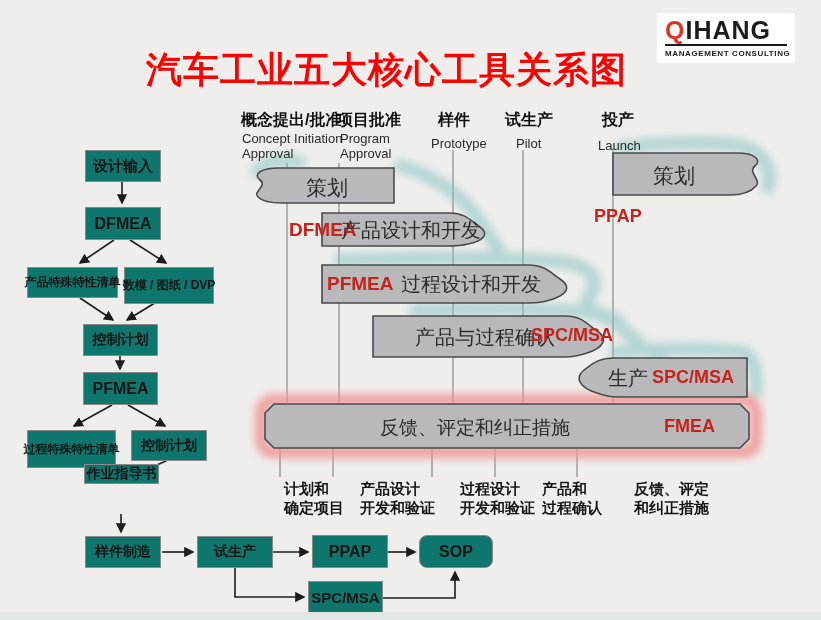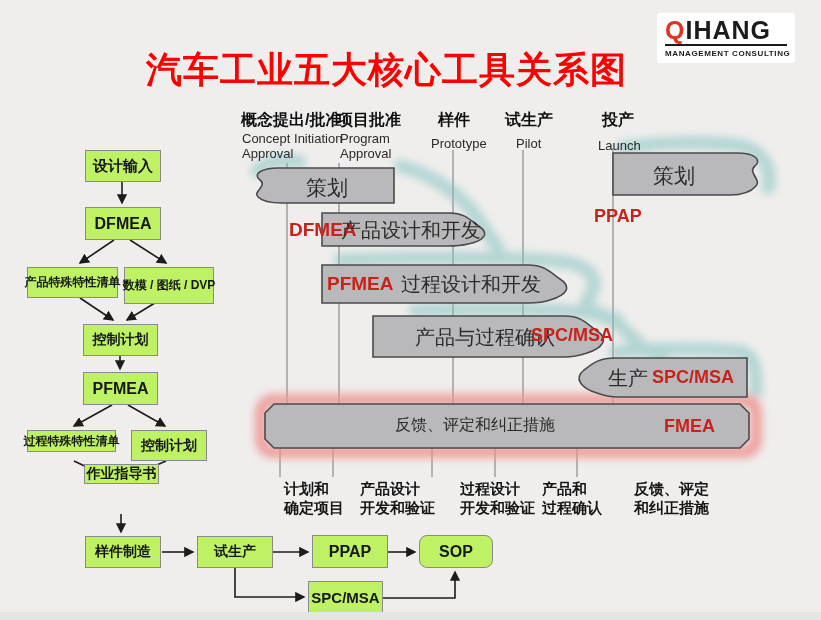--- a/index.html
+++ b/index.html
@@ -15,21 +15,21 @@
   
   .ms-zh{position:absolute;font-size:16px;font-weight:bold;color:#101010;white-space:nowrap;}
   .ms-en{position:absolute;font-size:13px;color:#2a2a2a;line-height:15px;}
   
   .bar-txt{position:absolute;font-size:20px;color:#2b2b2b;white-space:nowrap;}
   .bar-txt.center{text-align:center;}
   .red{position:absolute;color:#c8231a;font-weight:bold;font-size:18px;white-space:nowrap;}
   
   .phase{position:absolute;font-size:15px;font-weight:bold;color:#161616;line-height:19px;white-space:nowrap;}
   
-  .node{position:absolute;background:#bef264;border:1.5px solid #8a8a8a;box-sizing:border-box;display:flex;align-items:center;justify-content:center;font-weight:bold;color:#161616;text-align:center;white-space:nowrap;}
+  .node{position:absolute;background:#0f766e;border:1.5px solid #8a8a8a;box-sizing:border-box;display:flex;align-items:center;justify-content:center;font-weight:bold;color:#161616;text-align:center;white-space:nowrap;}
   .fs16{font-size:16px;} .fs15{font-size:15px;} .fs14{font-size:14px;} .fs12{font-size:12px;}
   .footer-band{position:absolute;left:0;bottom:0;width:821px;height:8px;background:#e3e7e4;}
   svg.layer{position:absolute;left:0;top:0;}
 </style>
 </head>
 <body>
 
 <div class="stage">
 
   <div class="title">汽车工业五大核心工具关系图</div>
@@ -118,21 +118,21 @@
   <div class="bar-txt center" style="left:262px;top:174px;width:130px;font-size:21px;">策划</div>
   <div class="bar-txt center" style="left:613px;top:162px;width:122px;font-size:21px;">策划</div>
   <div class="red" style="left:289px;top:219px;font-size:19px;">DFMEA</div>
   <div class="bar-txt" style="left:341px;top:217px;">产品设计和开发</div>
   <div class="red" style="left:327px;top:273px;font-size:19px;">PFMEA</div>
   <div class="bar-txt" style="left:401px;top:271px;">过程设计和开发</div>
   <div class="bar-txt" style="left:415px;top:324px;">产品与过程确认</div>
   <div class="red" style="left:531px;top:325px;">SPC/MSA</div>
   <div class="bar-txt" style="left:608px;top:365px;">生产</div>
   <div class="red" style="left:652px;top:367px;">SPC/MSA</div>
-  <div class="bar-txt center" style="left:350px;top:415px;width:250px;font-size:16px;">反馈、评定和纠正措施</div>
+  <div class="bar-txt center" style="left:350px;top:415px;width:250px;font-size:19px;">反馈、评定和纠正措施</div>
   <div class="red" style="left:664px;top:416px;">FMEA</div>
   <div class="red" style="left:594px;top:206px;">PPAP</div>
 
   <div class="phase" style="left:284px;top:479px;">
     <div>计划和</div>
     <div>确定项目</div>
   </div>
   <div class="phase" style="left:360px;top:479px;">
     <div>产品设计</div>
     <div>开发和验证</div>
@@ -149,21 +149,21 @@
     <div>反馈、评定</div>
     <div>和纠正措施</div>
   </div>
 
   <div class="node fs15" style="left:85px;top:150px;width:76px;height:32px;">设计输入</div>
   <div class="node fs16" style="left:85px;top:207px;width:76px;height:33px;">DFMEA</div>
   <div class="node fs12" style="left:27px;top:267px;width:91px;height:31px;">产品特殊特性清单</div>
   <div class="node fs12" style="left:124px;top:267px;width:90px;height:37px;">数模 / 图纸 / DVP</div>
   <div class="node fs14" style="left:83px;top:324px;width:75px;height:32px;">控制计划</div>
   <div class="node fs16" style="left:83px;top:372px;width:75px;height:33px;">PFMEA</div>
-  <div class="node fs12" style="left:27px;top:430px;width:89px;height:22px;">过程特殊特性清单</div>
+  <div class="node fs12" style="left:27px;top:430px;width:89px;height:38px;">过程特殊特性清单</div>
   <div class="node fs14" style="left:131px;top:430px;width:76px;height:31px;">控制计划</div>
   <div class="node fs14" style="left:84px;top:464px;width:75px;height:20px;">作业指导书</div>
   <div class="node fs14" style="left:85px;top:536px;width:76px;height:32px;">样件制造</div>
   <div class="node fs14" style="left:197px;top:536px;width:76px;height:32px;">试生产</div>
   <div class="node fs16" style="left:312px;top:535px;width:76px;height:33px;">PPAP</div>
   <div class="node fs16" style="left:419px;top:535px;width:74px;height:33px;border-radius:8px;">SOP</div>
   <div class="node fs15" style="left:308px;top:581px;width:75px;height:33px;">SPC/MSA</div>
 
   <div class="footer-band"></div>
 </div>

